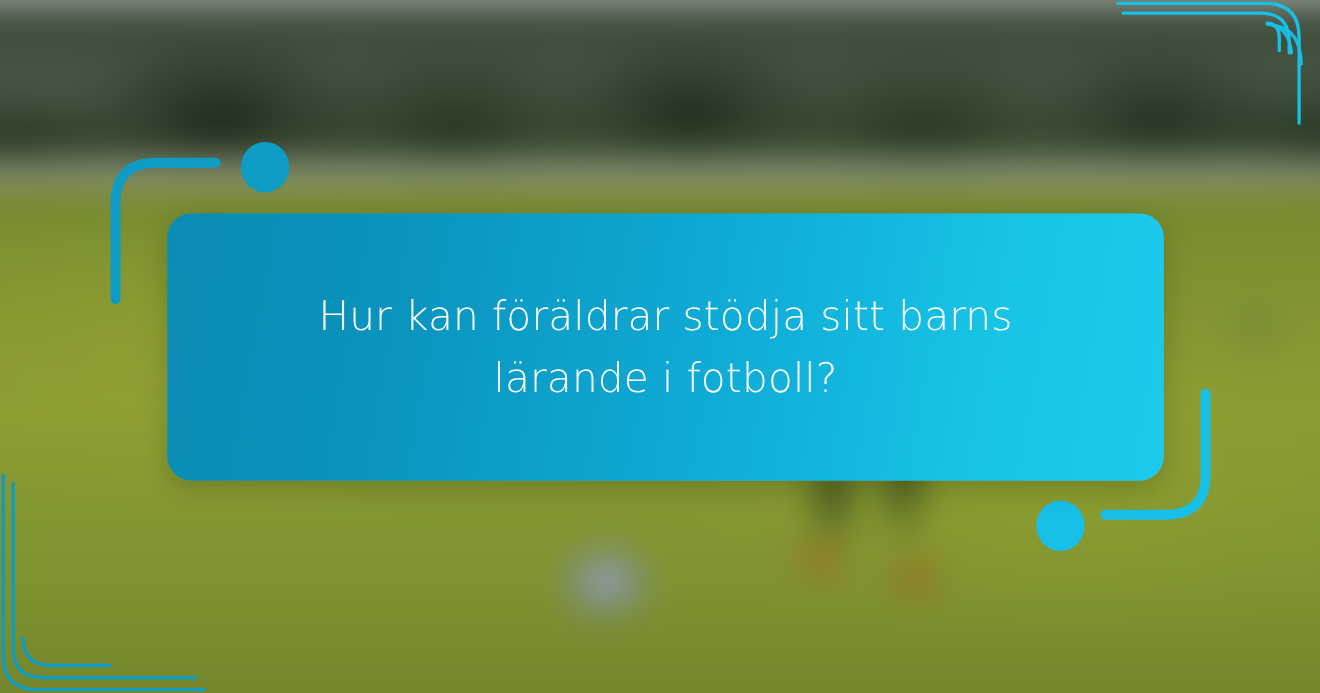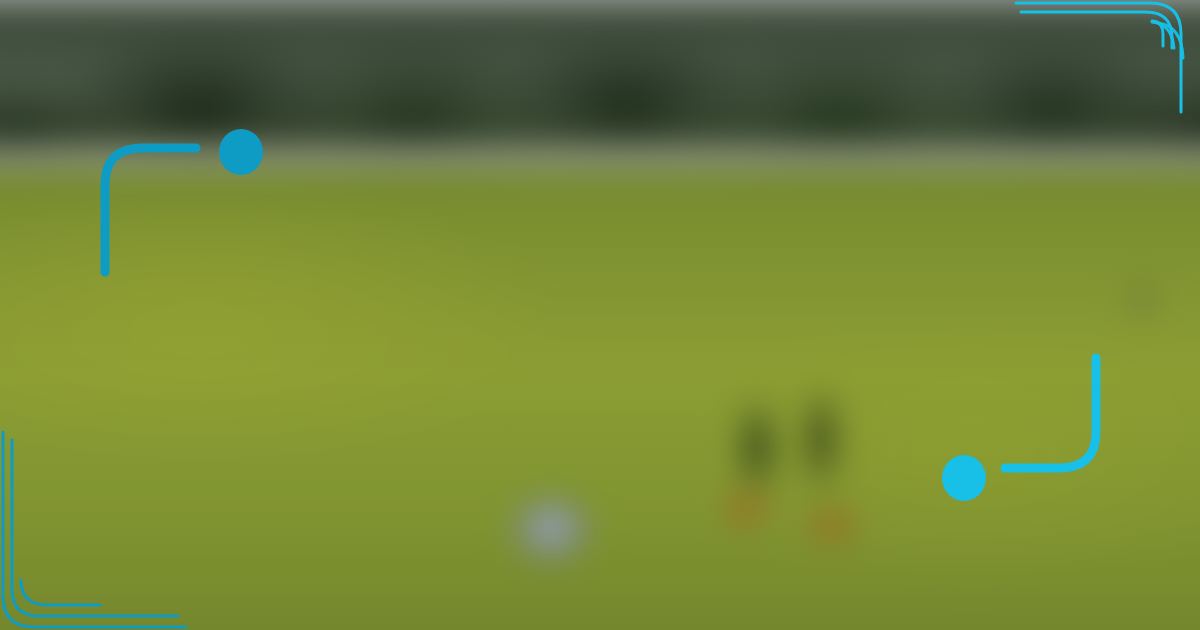--- a/index.html
+++ b/index.html
@@ -148,14 +148,17 @@
     <path d="M1152 21 Q1163 21 1163 35 L1163 46" fill="none" stroke="#18bfe6" stroke-width="3" stroke-linecap="round"></path>
 
     <path d="M1152 22 Q1172 24 1174 48 L1174 48" fill="none" stroke="#18bfe6" stroke-width="3" stroke-linecap="round" opacity="0.95"></path>
     <path d="M1158 23 Q1182 26 1183 58" fill="none" stroke="#18bfe6" stroke-width="3" stroke-linecap="round" opacity="0.95"></path>
 
     <path d="M3 432 L3 596 Q3 627 34 627 L186 627" fill="none" stroke="#0e9cc4" stroke-width="3" stroke-linecap="round"></path>
     <path d="M12 440 L12 589 Q12 616 39 616 L178 616" fill="none" stroke="#0e9cc4" stroke-width="3" stroke-linecap="round"></path>
     <path d="M21 580 Q21 604 45 605 L100 605" fill="none" stroke="#0e9cc4" stroke-width="3" stroke-linecap="round"></path>
   </svg>
 
+  <div class="card">
+    <div class="card-title">Hur kan föräldrar stödja sitt barns lärande i fotboll?</div>
+  </div>
 
 </div>
 
 </body></html>

